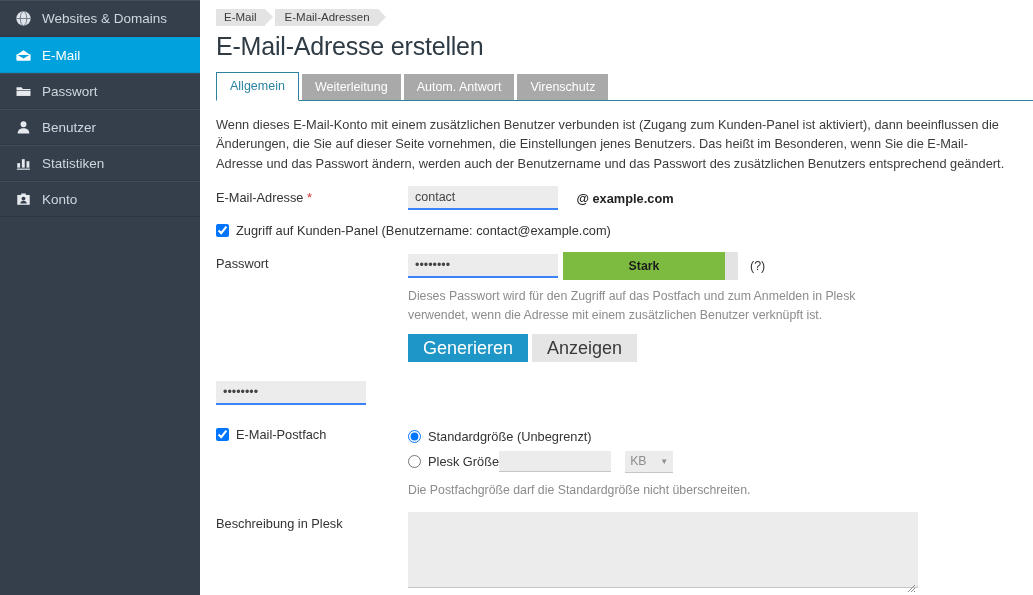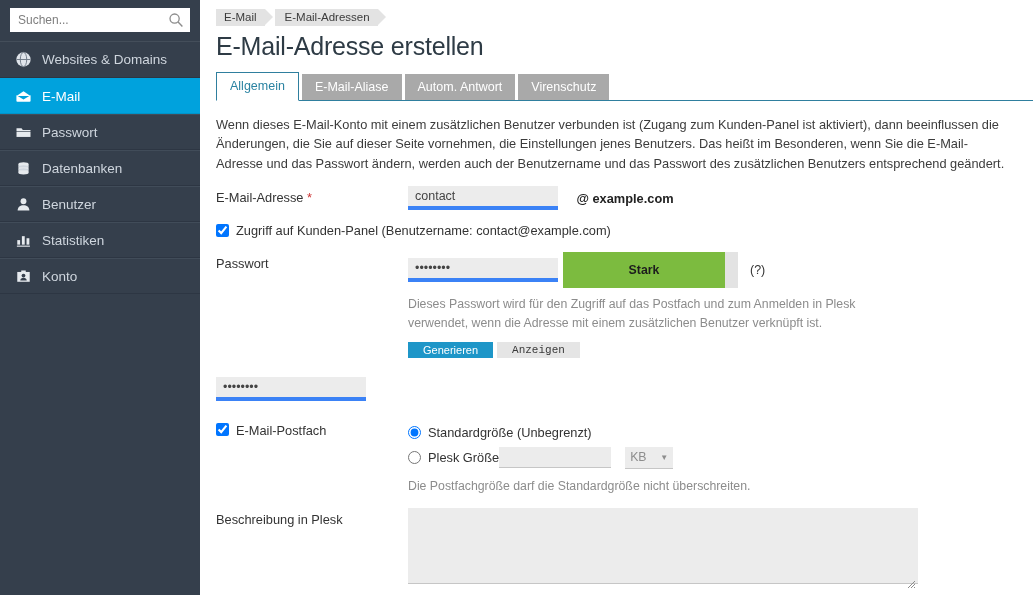--- a/index.html
+++ b/index.html
@@ -123,51 +123,51 @@
   .form { margin: 13px 0 0 16px; }
   .row { display: flex; align-items: flex-start; margin-bottom: 0; }
   .lbl {
     width: 192px; flex: 0 0 192px;
     font-size: 12.8px; color: #333; padding-top: 4px;
   }
   .req { color: #cc3333; }
   .ctl { flex: 1 1 auto; }
 
   .txt {
-    background: #ececec; border: none; border-bottom: 4px solid #3b82f6;
+    background: #ececec; border: none; border-bottom: 2px solid #3b82f6;
     height: 24px; width: 150px;
     font-family: "Liberation Sans", sans-serif;
     font-size: 12.5px; color: #444;
     padding: 0 7px; outline: none; vertical-align: middle;
   }
   .domain-txt { font-size: 12.8px; color: #222; font-weight: bold; margin-left: 14px; }
 
   .chkline { display: flex; align-items: center; margin: 13px 0 0 0; font-size: 12.8px; color: #333; }
   .chkline input { margin: 0 7px 0 0; }
 
   .pwdrow { display: flex; align-items: center; }
   .strength {
-    width: 175px; height: 36px; background: #e3e3e3;
+    width: 175px; height: 28px; background: #e3e3e3;
     margin-left: 5px; position: relative; overflow: hidden;
   }
   .strength-fill {
     position: absolute; left: 0; top: 0; bottom: 0;
     width: 162px; background: #7cbb3f;
     display: flex; align-items: center; justify-content: center;
     color: #1d1d1d; font-size: 12.3px; font-weight: bold;
   }
   .qmark { margin-left: 12px; font-size: 12.5px; color: #333; cursor: pointer; }
 
   .hint { font-size: 12.3px; color: #8c8c8c; line-height: 1.5; margin-top: 7px; max-width: 460px; }
 
   .btnrow { margin-top: 10px; display: flex; }
   .btn {
     border: none; cursor: pointer;
     font-family: "Liberation Sans", sans-serif;
-    font-size: 11px; height: 16px; padding: 0 15px;
+    font-size: 18px; height: 28px; padding: 0 15px;
   }
   .btn-blue { background: #1e96c8; color: #ffffff; }
   .btn-gray { background: #e5e5e5; color: #3a3a3a; }
 
   .radioline { display: flex; align-items: center; font-size: 12.8px; color: #333; height: 21px; }
   .radioline input { margin: 0 7px 0 0; }
   .small-txt {
     background: #ececec; border: none; border-bottom: 1px solid #c6c6c6;
     height: 21px; width: 112px; margin-left: 6px;
     font-family: "Liberation Sans", sans-serif; font-size: 12.5px; padding: 0 6px; outline: none;
@@ -192,31 +192,20 @@
   .ta-wrap { position: relative; display: inline-block; }
   .grip { position: absolute; right: 2px; bottom: 3px; width: 10px; height: 10px; pointer-events: none; }
 </style>
 </head>
 <body>
 
 <div class="app">
 
   <div class="sidebar">
 
-    <div class="search-wrap">
-      <div class="search-box">
-        <input type="text" placeholder="Suchen..." style="">
-        <span class="search-icon">
-          <svg viewBox="0 0 16 16" width="16" height="16">
-            <circle cx="6.6" cy="6.6" r="4.6" fill="none" stroke="#666" stroke-width="1.3"></circle>
-            <line x1="10.1" y1="10.1" x2="14.4" y2="14.4" stroke="#666" stroke-width="1.4"></line>
-          </svg>
-        </span>
-      </div>
-    </div>
 
     <div class="nav">
 
       <div class="nav-item">
         <span class="nav-ico">
           <svg viewBox="0 0 18 18" width="17" height="17">
             <circle cx="9" cy="9" r="7.6" fill="#dfe4ea"></circle>
             <path d="M9 1.4a7.6 7.6 0 0 0 0 15.2A7.6 7.6 0 0 1 9 1.4z" fill="#8a949f"></path>
             <ellipse cx="9" cy="9" rx="3.4" ry="7.6" fill="none" stroke="#6d7885" stroke-width="1"></ellipse>
             <line x1="1.6" y1="9" x2="16.4" y2="9" stroke="#6d7885" stroke-width="1"></line>
@@ -239,34 +228,20 @@
       <div class="nav-item">
         <span class="nav-ico">
           <svg viewBox="0 0 18 18" width="17" height="17">
             <path d="M1.6 4.6 h5.3 l1.4 1.7 h8.1 v1.2 H1.6z" fill="#e6eaee"></path>
             <rect x="1.6" y="8.1" width="14.8" height="5.6" fill="#e6eaee"></rect>
           </svg>
         </span>
         <span class="nav-label">Passwort</span>
       </div>
 
-      <div class="nav-item">
-        <span class="nav-ico">
-          <svg viewBox="0 0 18 18" width="17" height="17">
-            <ellipse cx="9" cy="4.4" rx="5.4" ry="1.9" fill="#e6eaee"></ellipse>
-            <rect x="3.6" y="4.6" width="10.8" height="2.6" fill="#e6eaee"></rect>
-            <ellipse cx="9" cy="7.4" rx="5.4" ry="1.8" fill="#cfd6de"></ellipse>
-            <rect x="3.6" y="7.8" width="10.8" height="2.6" fill="#e6eaee"></rect>
-            <ellipse cx="9" cy="10.6" rx="5.4" ry="1.8" fill="#cfd6de"></ellipse>
-            <rect x="3.6" y="11" width="10.8" height="2.3" fill="#e6eaee"></rect>
-            <ellipse cx="9" cy="13.5" rx="5.4" ry="1.8" fill="#e6eaee"></ellipse>
-          </svg>
-        </span>
-        <span class="nav-label">Datenbanken</span>
-      </div>
 
       <div class="nav-item">
         <span class="nav-ico">
           <svg viewBox="0 0 18 18" width="17" height="17">
             <circle cx="9" cy="5.6" r="3.1" fill="#e6eaee"></circle>
             <path d="M2.8 15.4 c0-3.6 2.8-5.6 6.2-5.6 s6.2 2 6.2 5.6z" fill="#e6eaee"></path>
           </svg>
         </span>
         <span class="nav-label">Benutzer</span>
       </div>
@@ -302,21 +277,21 @@
 
     <div class="crumbs">
       <span class="crumb first">E-Mail</span>
       <span class="crumb">E-Mail-Adressen</span>
     </div>
 
     <h1 class="page-title">E-Mail-Adresse erstellen</h1>
 
     <div class="tabs">
       <div class="tab active">Allgemein</div>
-      <div class="tab">E-Mail-Aliase</div>
+      <div class="tab">Weiterleitung</div>
       <div class="tab">Autom. Antwort</div>
       <div class="tab">Virenschutz</div>
     </div>
 
     <p class="intro">Wenn dieses E-Mail-Konto mit einem zusätzlichen Benutzer verbunden ist (Zugang zum Kunden-Panel ist aktiviert), dann beeinflussen die Änderungen, die Sie auf dieser Seite vornehmen, die Einstellungen jenes Benutzers. Das heißt im Besonderen, wenn Sie die E-Mail-Adresse und das Passwort ändern, werden auch der Benutzername und das Passwort des zusätzlichen Benutzers entsprechend geändert.</p>
 
     <div class="form">
 
       <div class="row" style="margin-top:6px;">
         <div class="lbl">
@@ -340,34 +315,34 @@
           <div class="pwdrow">
             <input class="txt" type="text" value="••••••••" style="">
             <div class="strength">
               <div class="strength-fill">Stark</div>
             </div>
             <span class="qmark">(?)</span>
           </div>
           <div class="hint">Dieses Passwort wird für den Zugriff auf das Postfach und zum Anmelden in Plesk verwendet, wenn die Adresse mit einem zusätzlichen Benutzer verknüpft ist.</div>
           <div class="btnrow">
             <button class="btn btn-blue">Generieren</button>
-            <button class="btn btn-gray" style="margin-left:4px;font-family:Liberation Mono, monospace;">Anzeigen</button>
+            <button class="btn btn-gray" style="margin-left:4px;">Anzeigen</button>
           </div>
         </div>
       </div>
 
       <div class="row" style="margin-top:19px;">
         <div class="ctl">
           <input class="txt" type="text" value="••••••••" style="">
         </div>
       </div>
 
       <div class="row" style="margin-top:21px;">
         <div class="lbl" style="padding-top:1px;">
-          <span style="display:flex;align-items:flex-start;">
+          <span style="display:flex;align-items:center;">
             <input type="checkbox" checked="" style="margin: 0px 7px 0px 0px;">
             <span>E-Mail-Postfach</span>
           </span>
         </div>
         <div class="ctl">
           <div class="radioline">
             <input type="radio" name="mbsize" checked="" style="">
             <span>Standardgröße (Unbegrenzt)</span>
           </div>
           <div class="radioline" style="margin-top:4px;">

